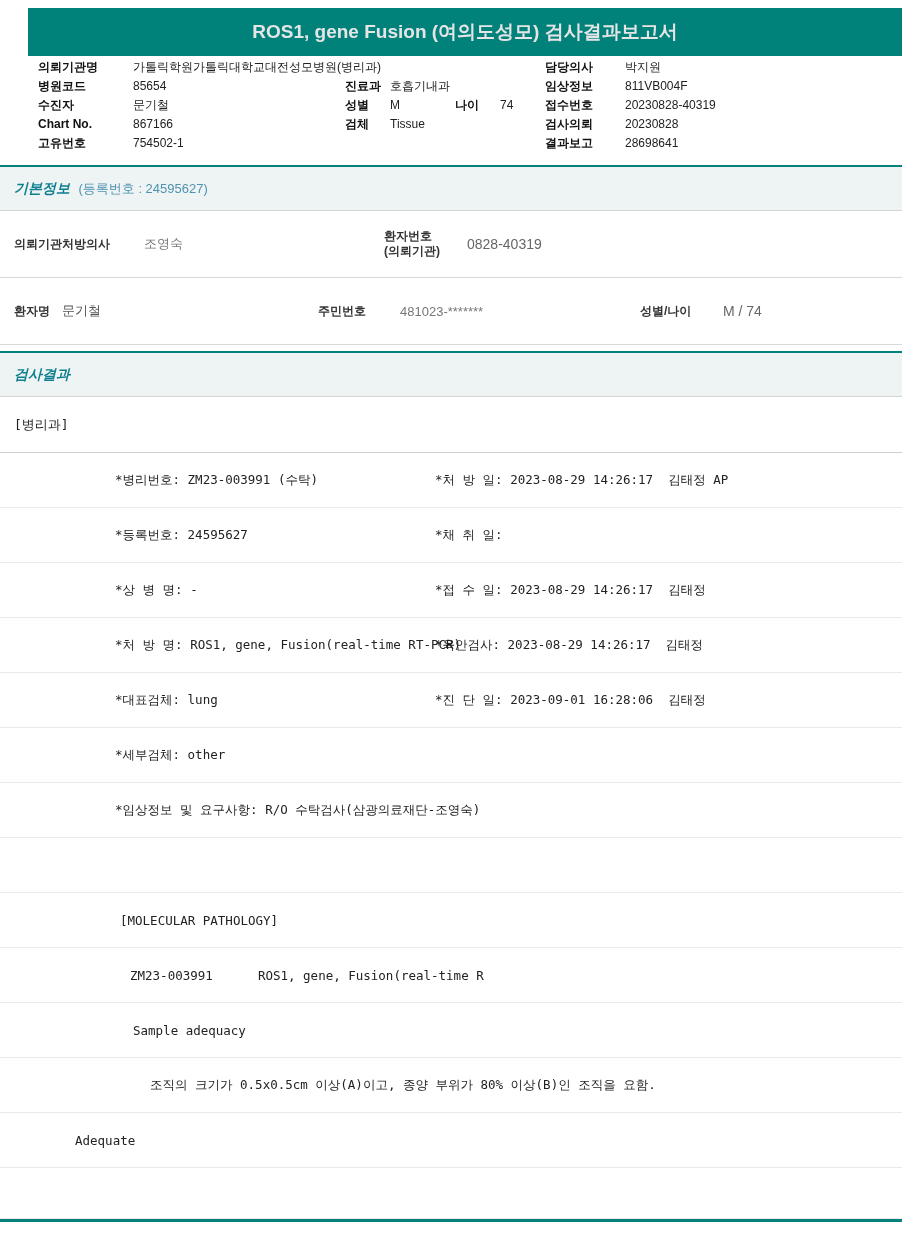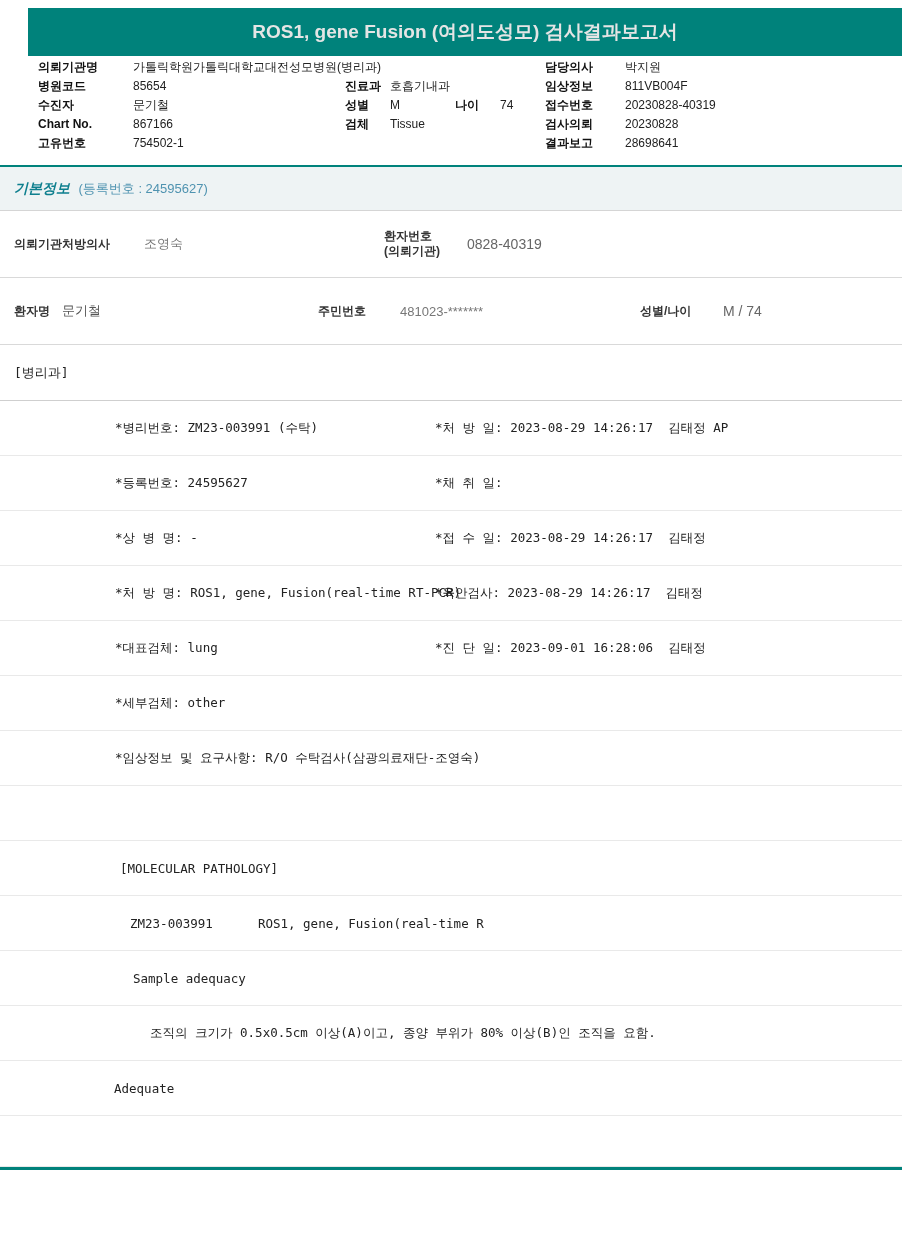--- a/index.html
+++ b/index.html
@@ -34,21 +34,21 @@
   .mono{font-family:"DejaVu Sans Mono","Liberation Mono",monospace;}
   .dept-row{min-height:55px;display:flex;align-items:center;padding-left:14px;border-bottom:1px solid #cfcfcf;font-size:13px;color:#222;}
   .r-row{min-height:54px;display:flex;align-items:center;border-bottom:1px solid #e9e9e9;font-size:12.5px;color:#222;}
   .r-row span{white-space:pre;}
   .rl{margin-left:115px;width:320px;flex:0 0 auto;}
   .rr{flex:1;}
   .ml-a{margin-left:120px;}
   .ml-b{margin-left:130px;}
   .ml-c{margin-left:133px;}
   .ml-d{margin-left:150px;}
-  .ml-e{margin-left:114px;}
+  .ml-e{margin-left:75px;}
   .blank{min-height:54px;border-bottom:1px solid #e9e9e9;}
   .blank-last{min-height:50px;}
   .bottom-line{height:3px;background:var(--accent,#00827B);}
   .bottom-space{height:34px;background:#fff;}
 </style>
 </head>
 <body>
 
 <div class="page">
 
@@ -113,20 +113,23 @@
 
   <div class="info-row">
     <span class="b-label b-l1">환자명</span>
     <span class="b-v1">문기철</span>
     <span class="b-label b-l2">주민번호</span>
     <span class="b-v2">481023-*******</span>
     <span class="b-label b-l3">성별/나이</span>
     <span class="b-v3">M / 74</span>
   </div>
 
+  <div class="section-strip strip-gap">
+    <span class="s-title">검사결과</span>
+  </div>
 
   <div class="dept-row mono">[병리과]</div>
 
   <div class="r-row mono">
     <span class="rl">*병리번호: ZM23-003991 (수탁)</span>
     <span class="rr">*처 방 일: 2023-08-29 14:26:17  김태정 AP</span>
   </div>
   <div class="r-row mono">
     <span class="rl">*등록번호: 24595627</span>
     <span class="rr">*채 취 일:</span>

